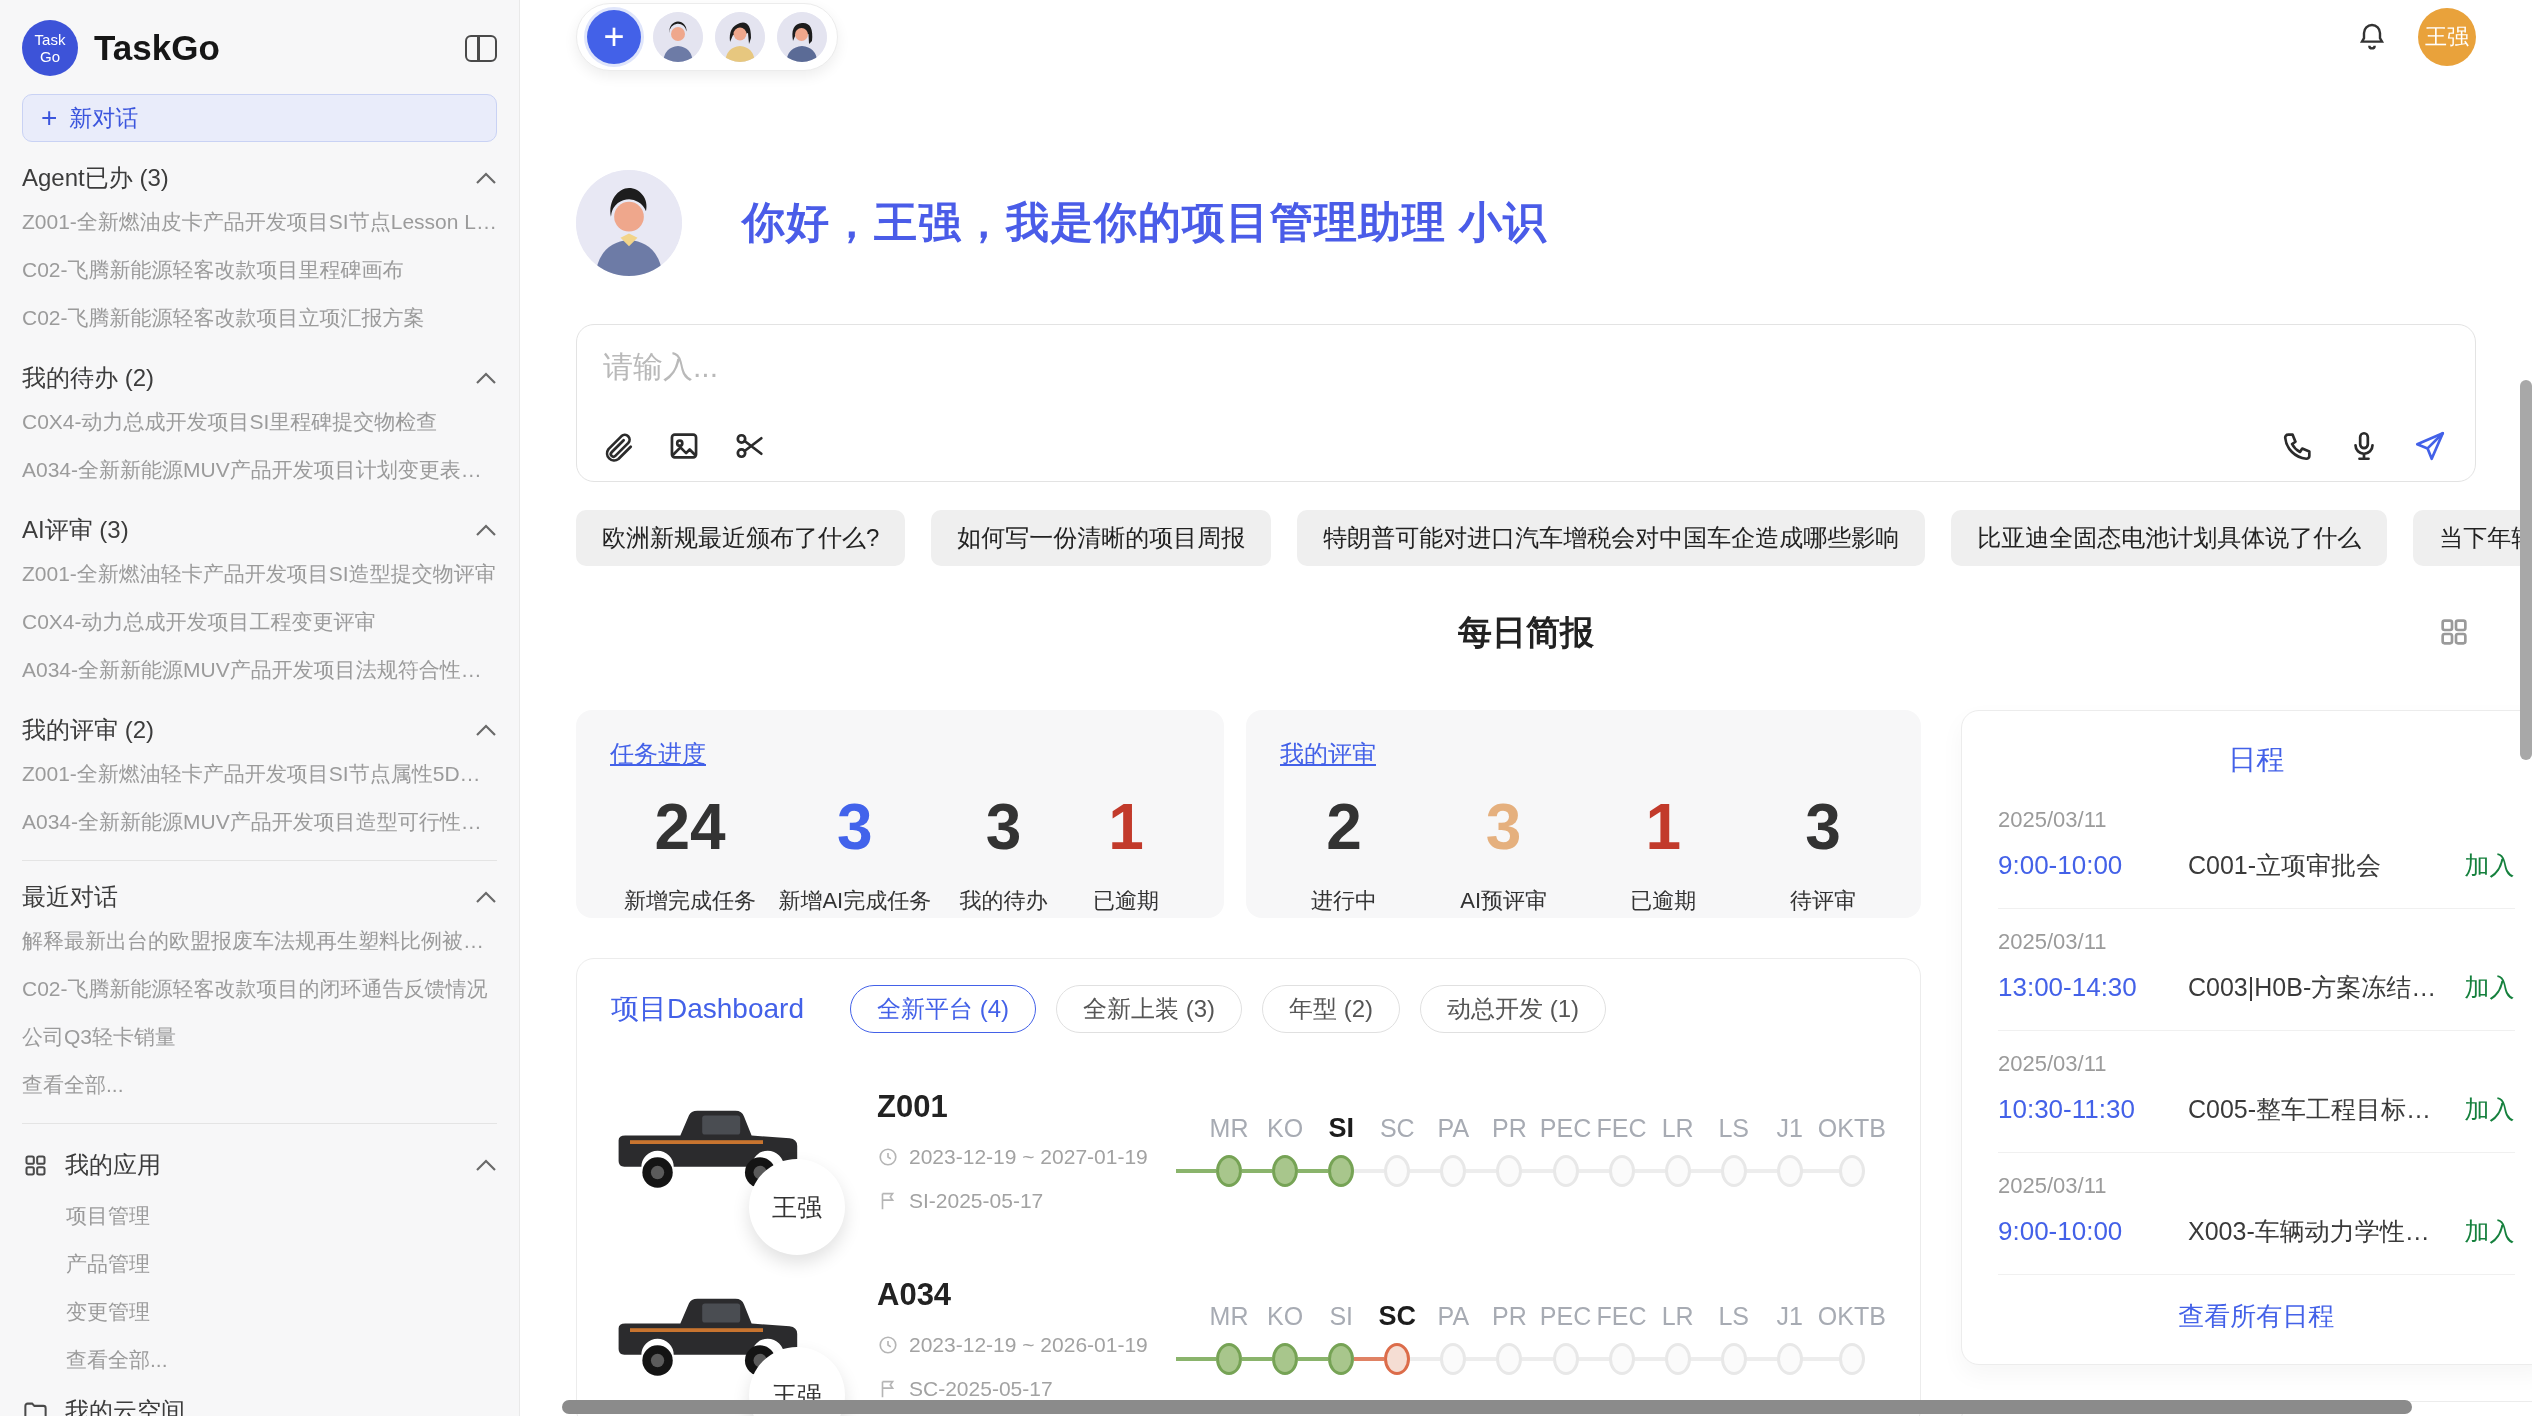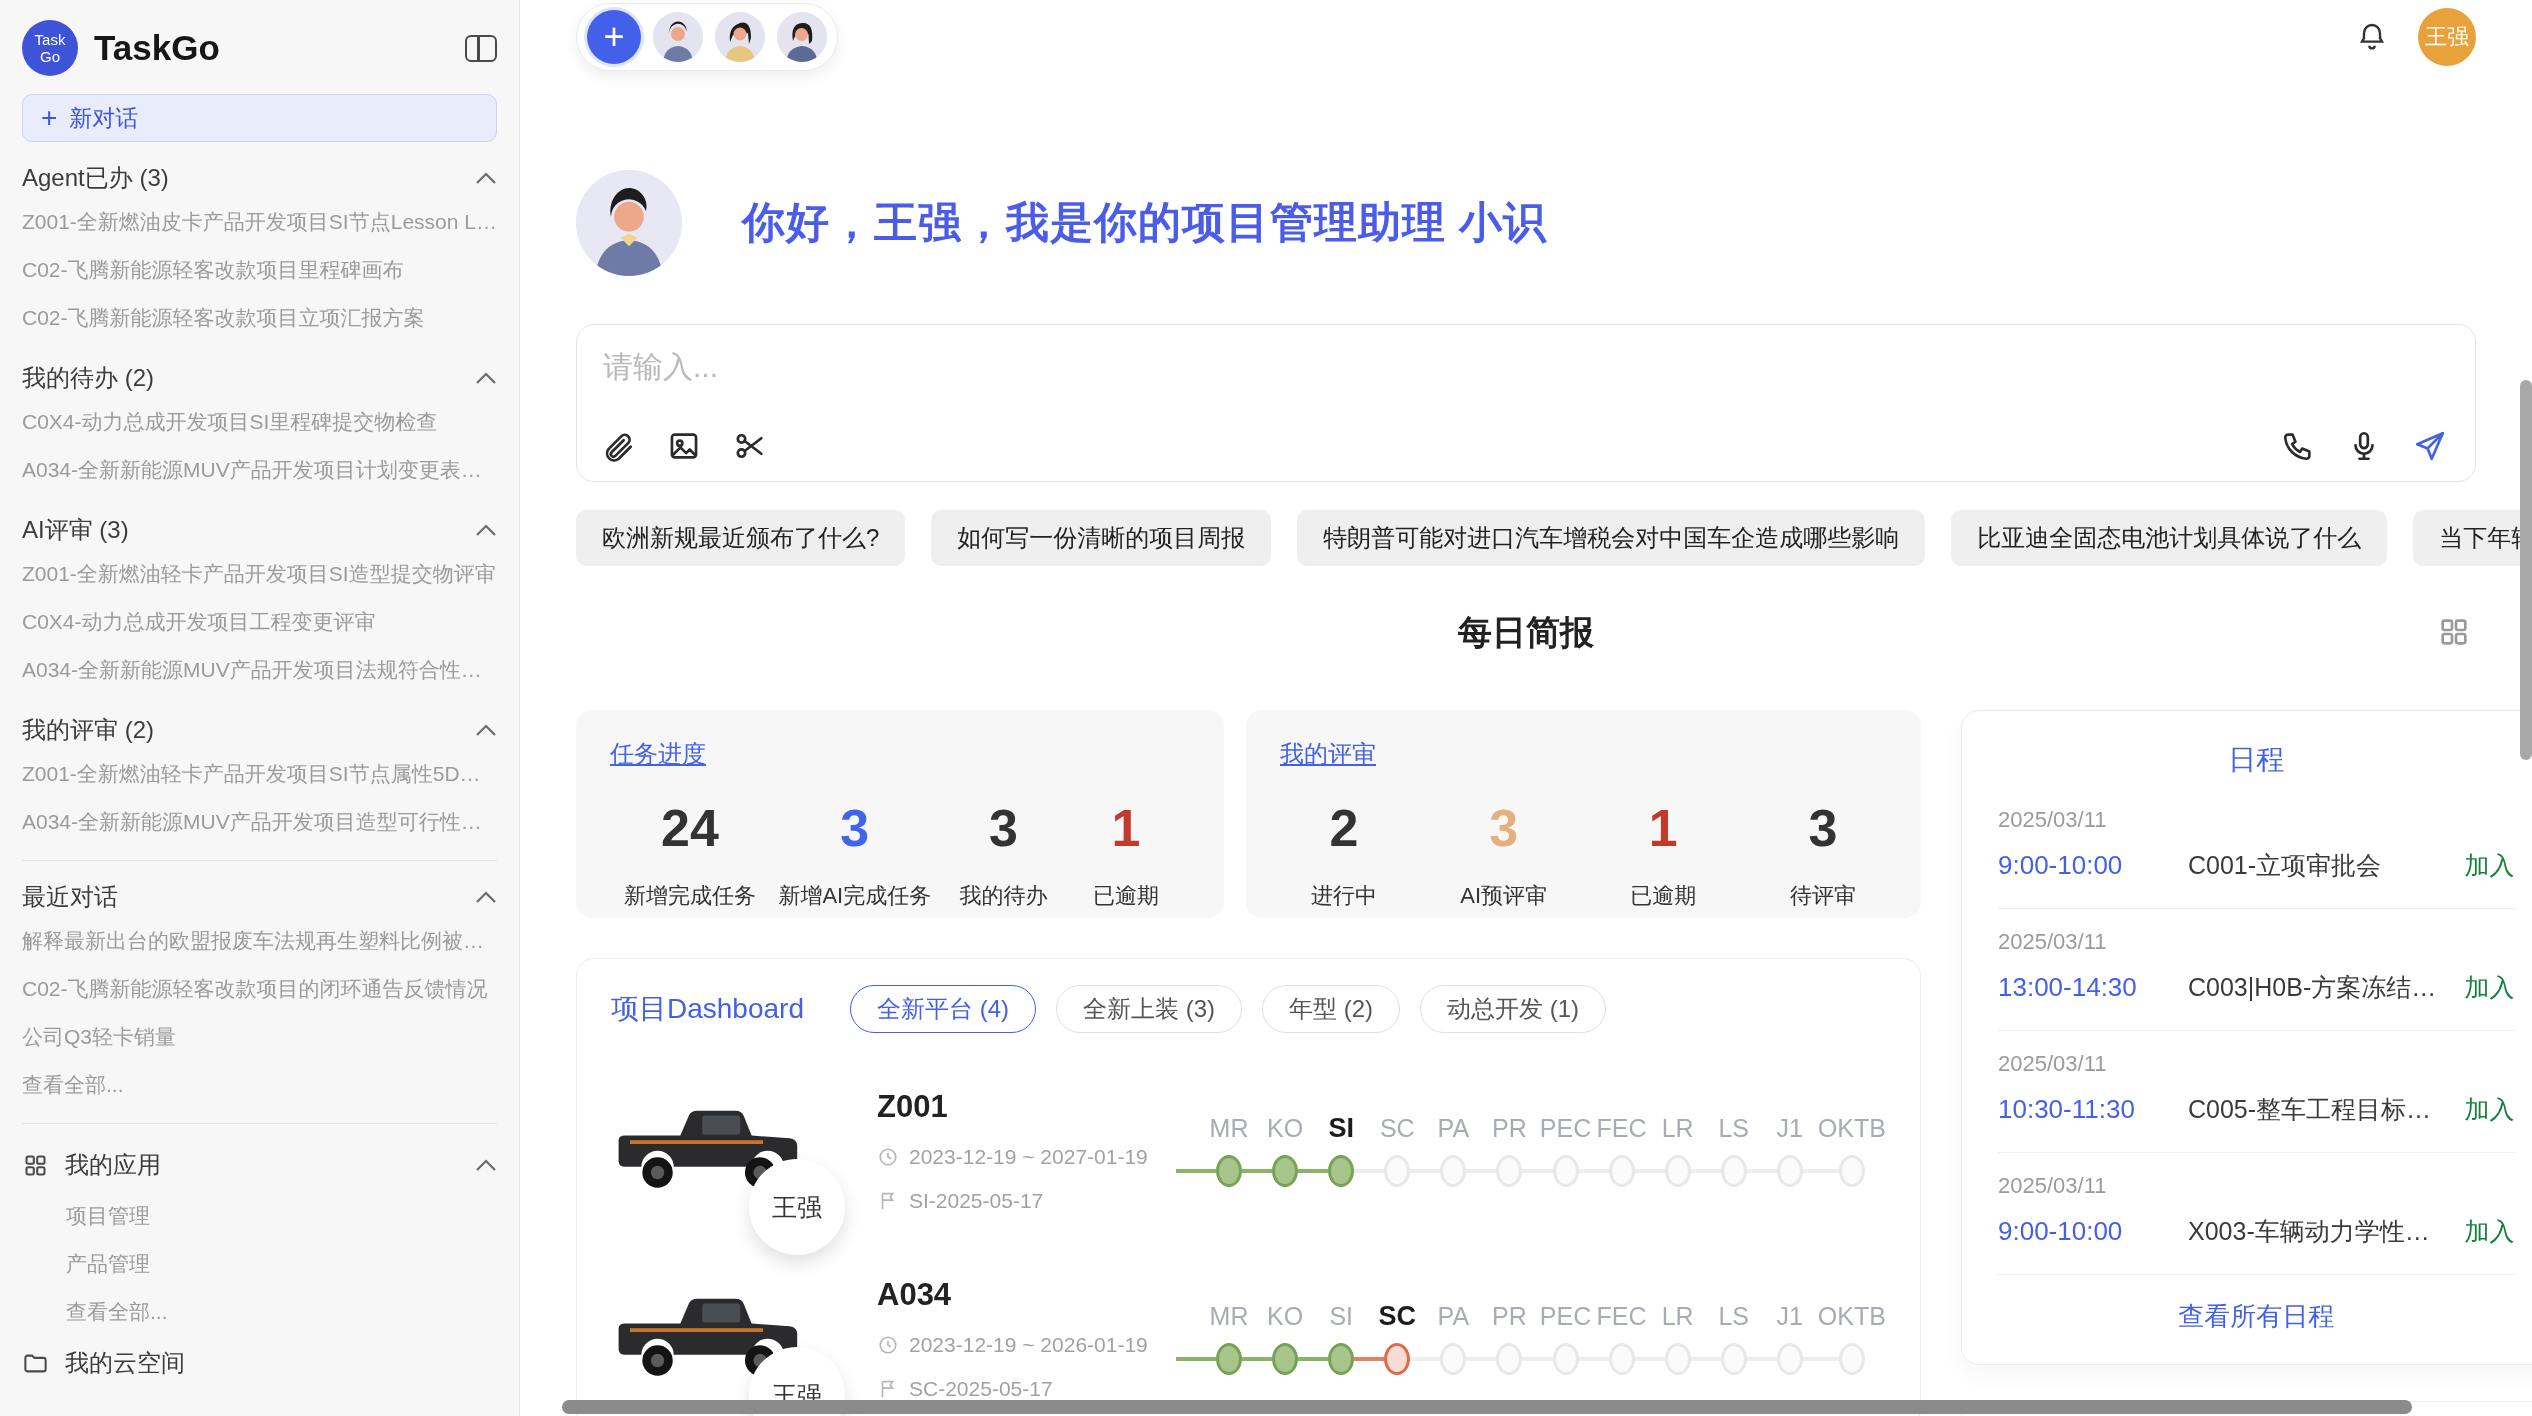--- a/index.html
+++ b/index.html
@@ -58,21 +58,21 @@
   .left-col { width:1345px; flex:none; }
   .right-col { flex:1; }
 
   .stats-row { display:flex; gap:22px; }
   .stat-card { background:#f7f7f8; border-radius:16px; padding:28px 34px 30px; height:208px; }
   .stat-card.c1 { width:648px; flex:none; }
   .stat-card.c2 { flex:1; }
   .stat-card .ct { color:#4361e8; font-size:24px;text-decoration:underline; }
   .stats { display:flex; justify-content:space-between; margin-top:22px; padding:0 14px; }
   .stat { text-align:center; min-width:100px; }
-  .stat .v { font-size:52px; font-weight:600; line-height:1.1; color:#333;margin-top:8px; }
+  .stat .v { font-size:64px; font-weight:600; line-height:1.1; color:#333; }
   .stat .l { margin-top:24px; font-size:22px; color:#333; }
 
   .dash-card { margin-top:40px; border:1.5px solid #ececec; border-radius:18px; padding:26px 34px 0; height:470px; overflow:hidden; background:#fff; }
   .dash-head { display:flex; align-items:center; gap:46px; }
   .dash-head .dt { color:#4361e8; font-size:28px; }
   .tabs { display:flex; gap:20px; }
   .tab { height:48px; line-height:45px; padding:0 26px; border:1.5px solid #e0e0e0; border-radius:999px; background:#fff; color:#555; font-size:24px; white-space:nowrap; }
   .tab.active { border-color:#4361e8; color:#4361e8; }
   .proj-row { display:flex; align-items:center; margin-top:48px; }
   .truck-wrap { width:190px; height:140px; position:relative; flex:none; }
@@ -188,20 +188,21 @@
         <rect x="4" y="13.5" width="6.5" height="6.5" rx="1.5"></rect>
         <rect x="13.5" y="13.5" width="6.5" height="6.5" rx="1.5"></rect>
       </svg>
     <span>我的应用</span>
     <svg class="chev" viewBox="0 0 22 14" fill="none">
         <polyline points="2,12 11,3 20,12"></polyline>
       </svg>
   </div>
   <div class="sub-item">项目管理</div>
   <div class="sub-item">产品管理</div>
+  <div class="sub-item">变更管理</div>
   <div class="sub-item">查看全部...</div>
 
   <div class="side-link">
     <svg viewBox="0 0 24 24">
         <path d="M3 7a2 2 0 0 1 2-2h4l2 2h8a2 2 0 0 1 2 2v8a2 2 0 0 1-2 2H5a2 2 0 0 1-2-2V7z"></path>
       </svg>
     <span>我的云空间</span>
   </div>
 
 </aside>

